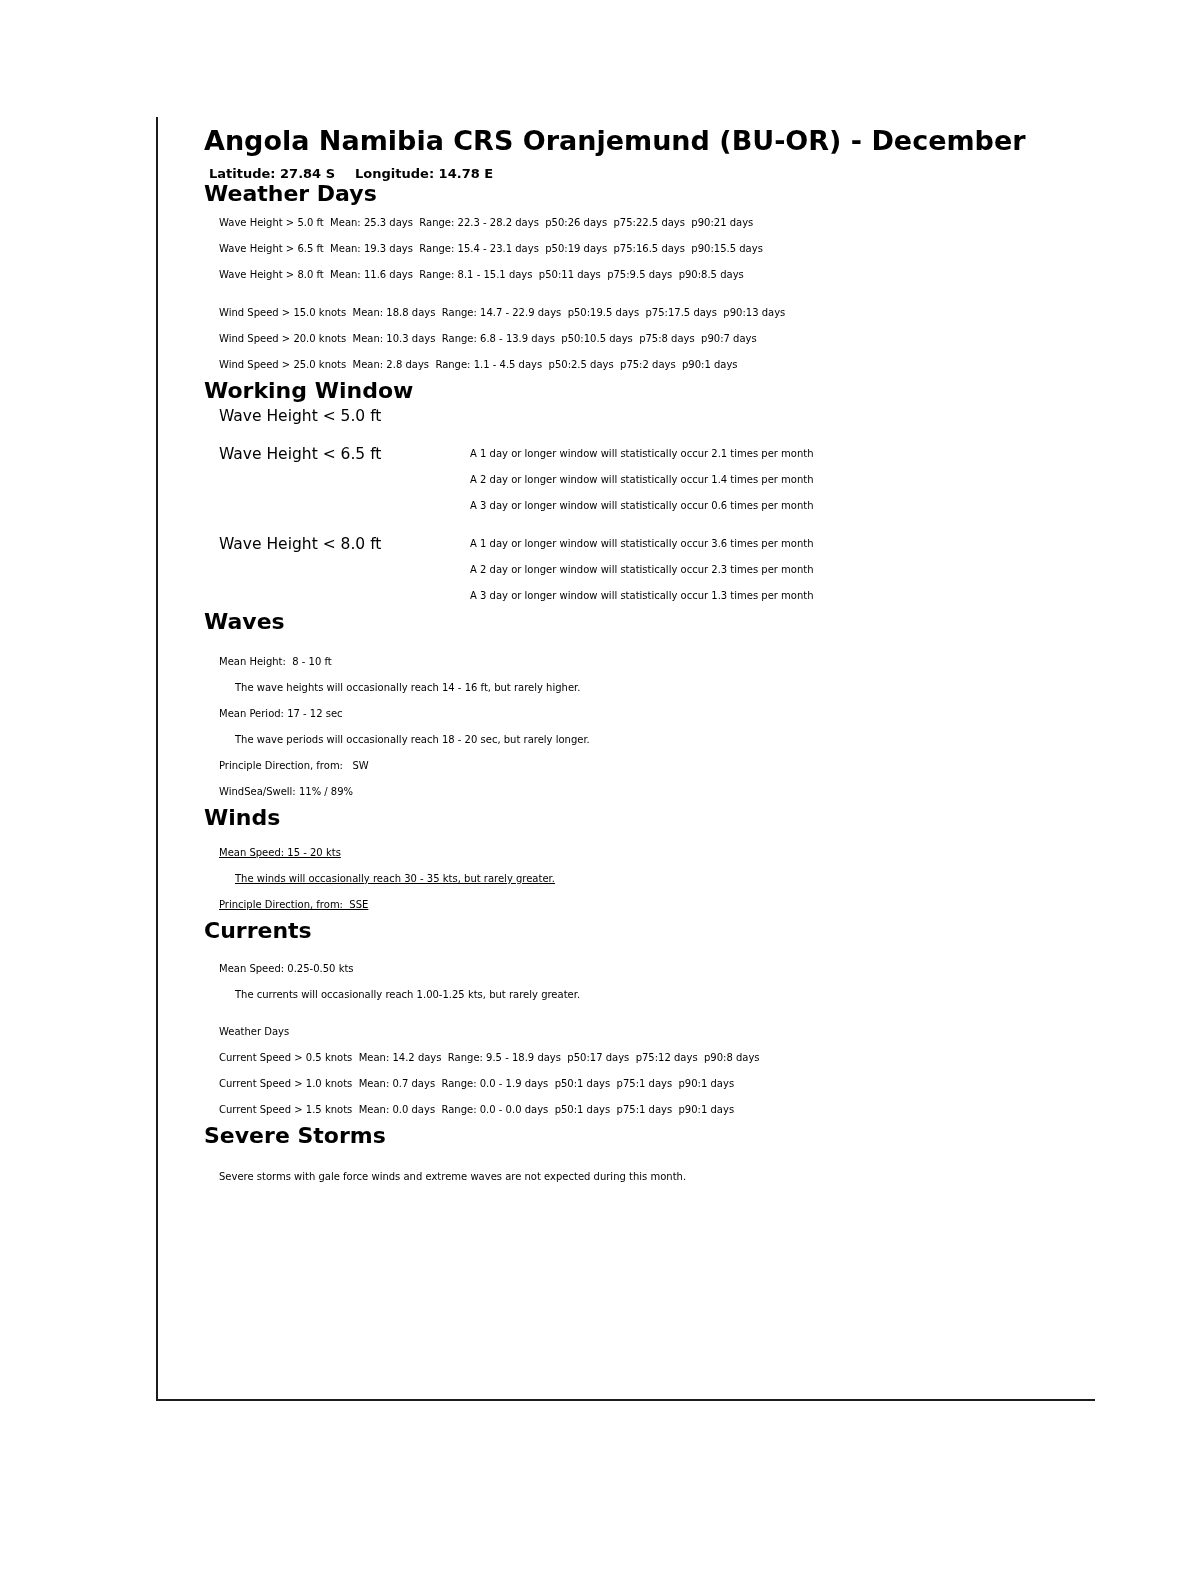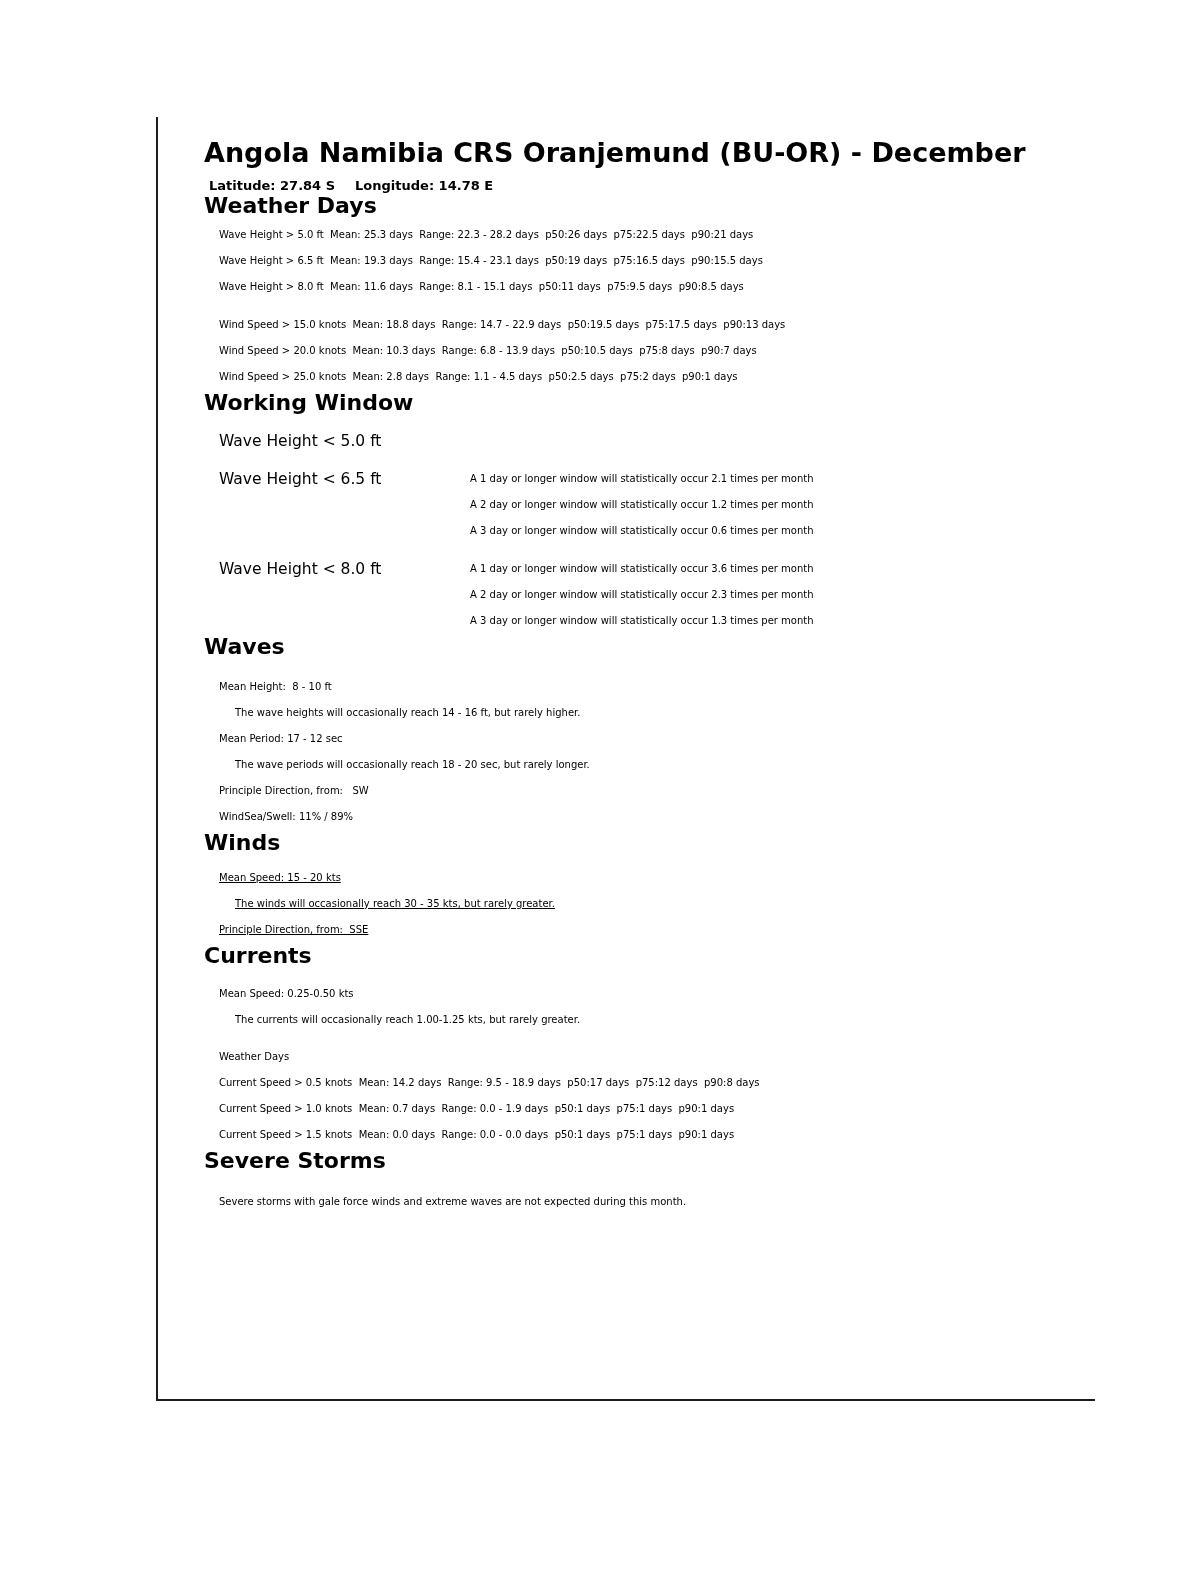--- a/index.html
+++ b/index.html
@@ -29,21 +29,21 @@
     position: absolute;
     left: 156px;
     top: 1399px;
     width: 939px;
     height: 2px;
     background: #1c1c1c;
   }
   .content {
     position: absolute;
     left: 204px;
-    top: 137px;
+    top: 125px;
     width: 990px;
   }
   h1.title {
     margin: 0;
     font-size: 27px;
     line-height: 32px;
     font-weight: bold;
     letter-spacing: 0;
   }
   .coords {
@@ -67,21 +67,21 @@
   .indent { padding-left: 16px; }
 
   .mt-h2-wd      { margin-top: 16px; }
   .mt-waverows   { margin-top: 4px; }
   .mt-windrows   { margin-top: 12px; }
   .mt-h2-ww      { margin-top: 10px; }
   .ww-group {
     display: flex;
     margin-left: 15px;
   }
-  .ww-group.first { margin-top: 13px; }
+  .ww-group.first { }
   .ww-group.next  { margin-top: 12px; }
   .ww-label {
     flex: none;
     width: 251px;
     font-size: 15.5px;
     line-height: 26px;
   }
   .ww-lines { flex: 1; }
   .mt-h2-waves    { margin-top: 0px; }
   .mt-wavesrows   { margin-top: 15px; }
@@ -123,21 +123,21 @@
     <h2 class="section mt-h2-ww">Working Window</h2>
 
     <div class="ww-group first">
       <div class="ww-label">Wave Height &lt; 5.0 ft</div>
     </div>
 
     <div class="ww-group next">
       <div class="ww-label">Wave Height &lt; 6.5 ft</div>
       <div class="ww-lines">
         <div class="line">A 1 day or longer window will statistically occur 2.1 times per month</div>
-        <div class="line">A 2 day or longer window will statistically occur 1.2 times per month</div>
+        <div class="line">A 2 day or longer window will statistically occur 1.4 times per month</div>
         <div class="line">A 3 day or longer window will statistically occur 0.6 times per month</div>
       </div>
     </div>
 
     <div class="ww-group next">
       <div class="ww-label">Wave Height &lt; 8.0 ft</div>
       <div class="ww-lines">
         <div class="line">A 1 day or longer window will statistically occur 3.6 times per month</div>
         <div class="line">A 2 day or longer window will statistically occur 2.3 times per month</div>
         <div class="line">A 3 day or longer window will statistically occur 1.3 times per month</div>

